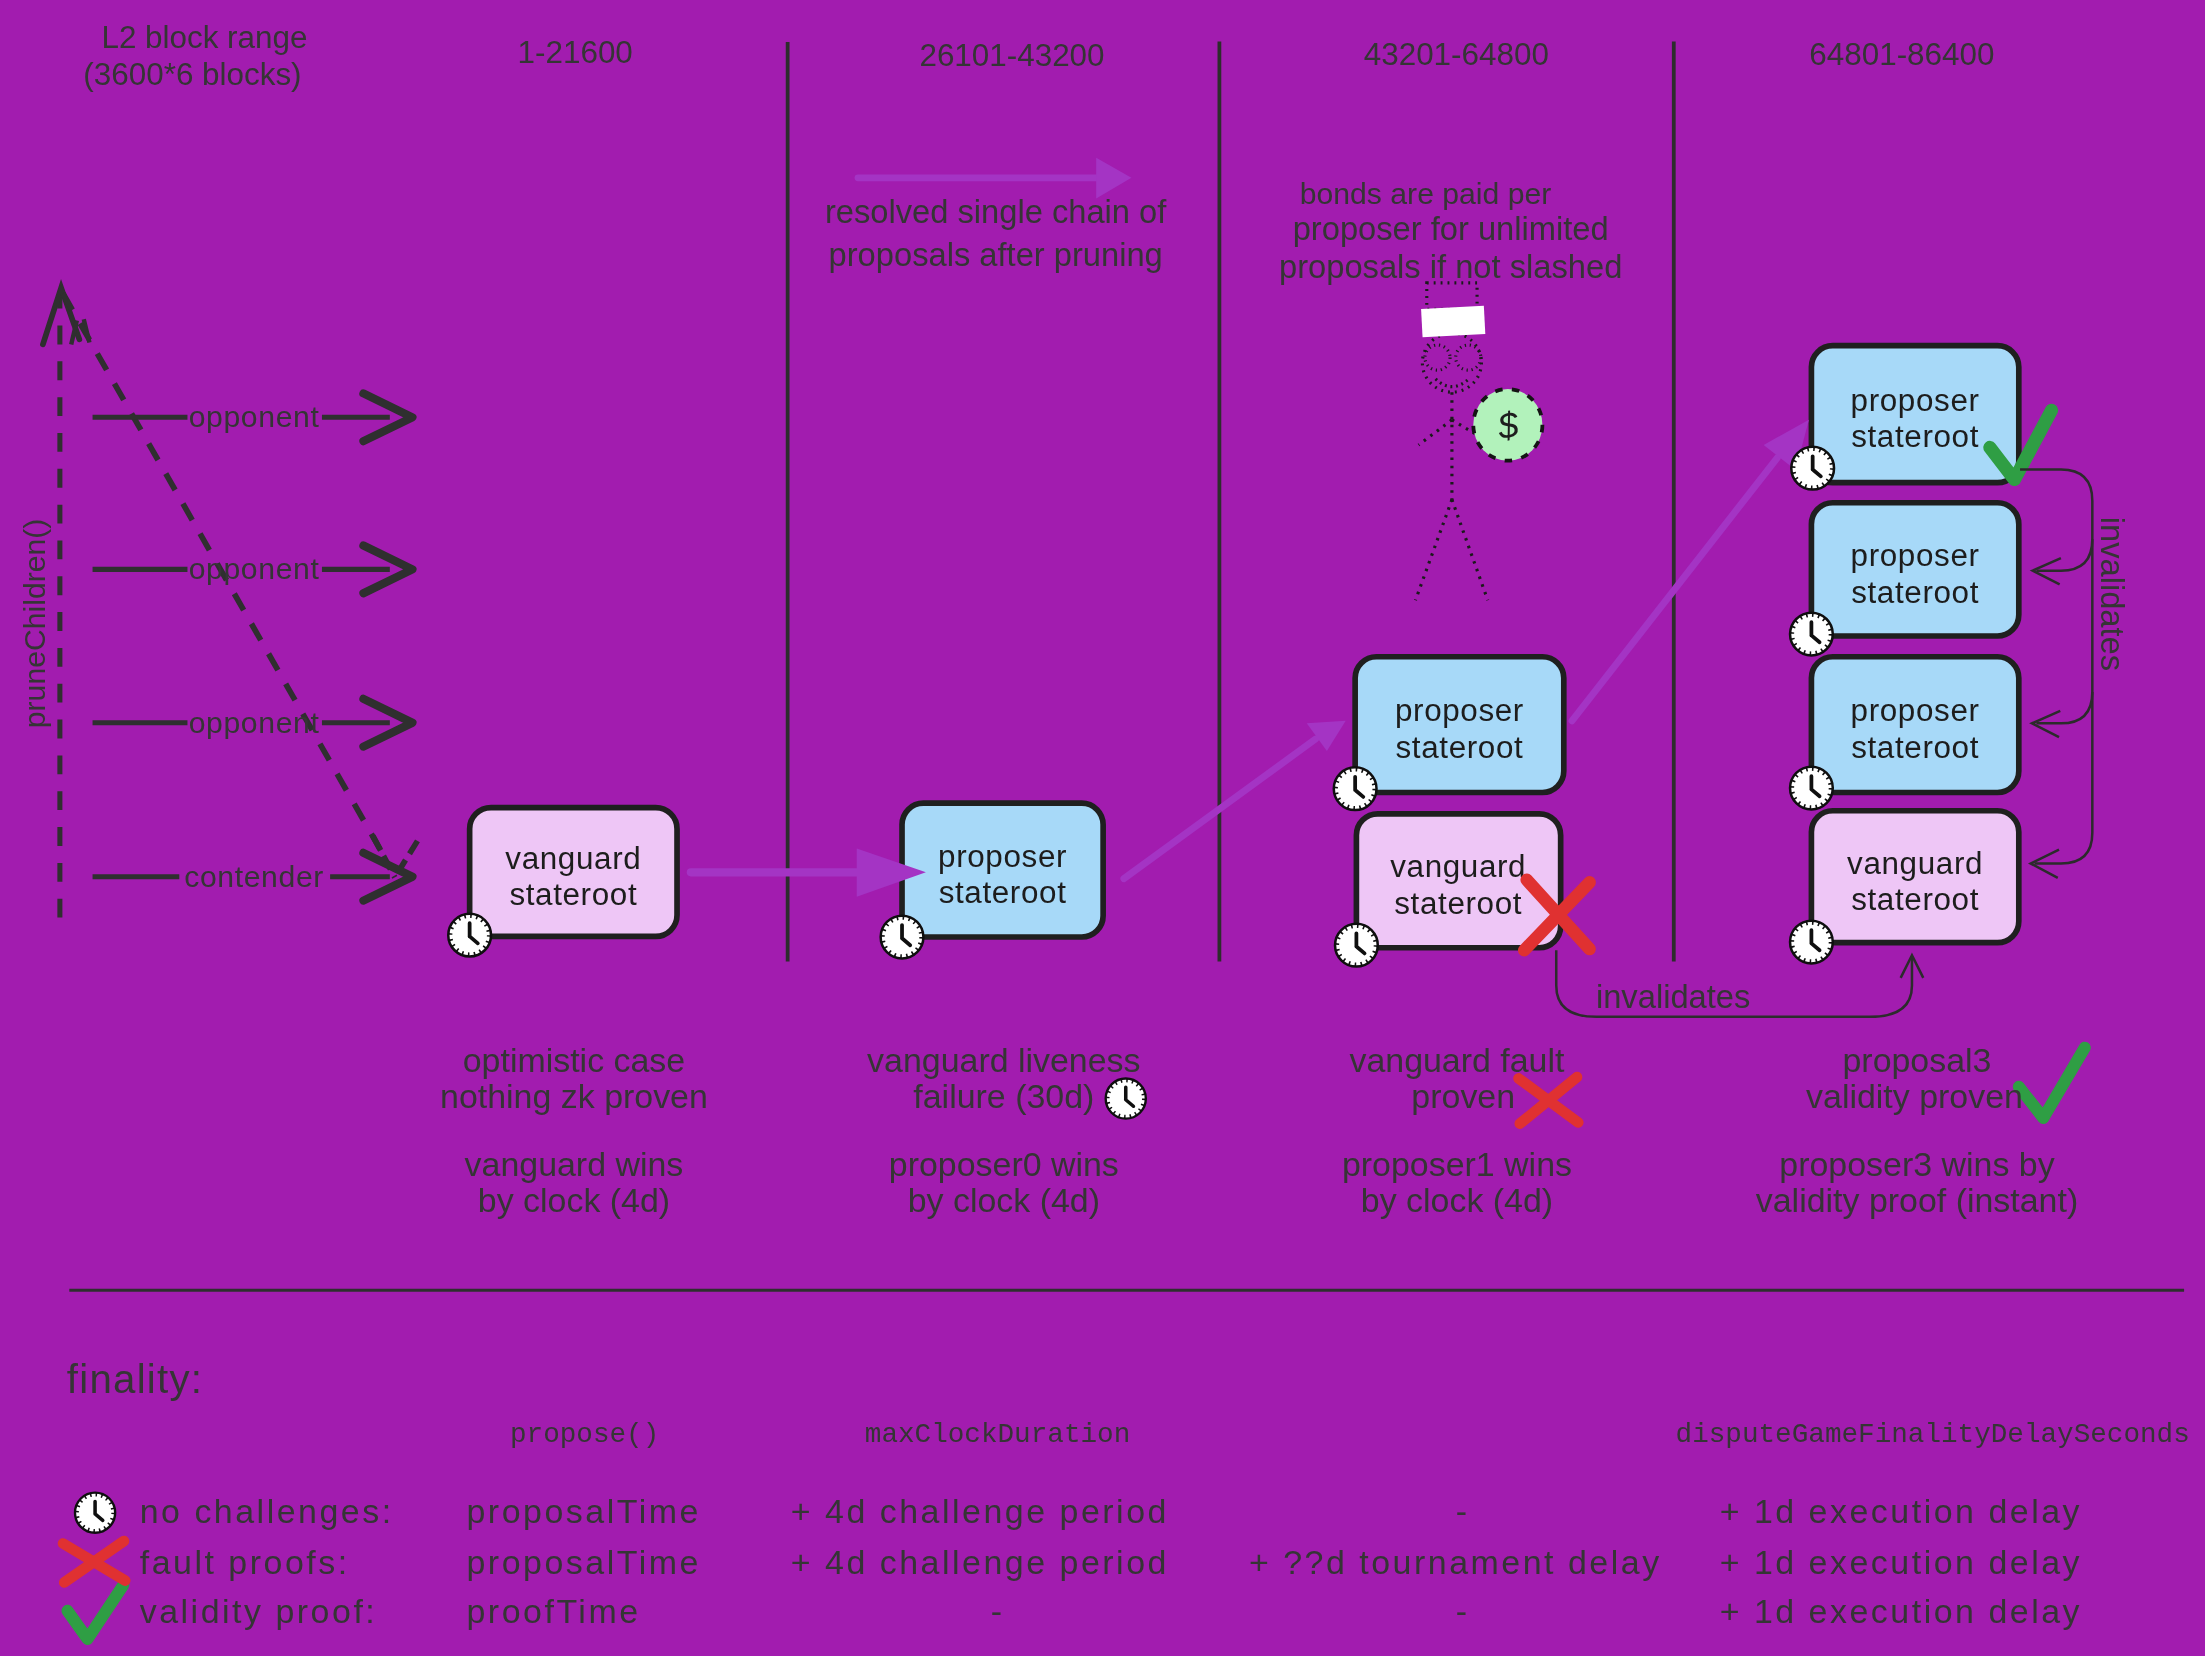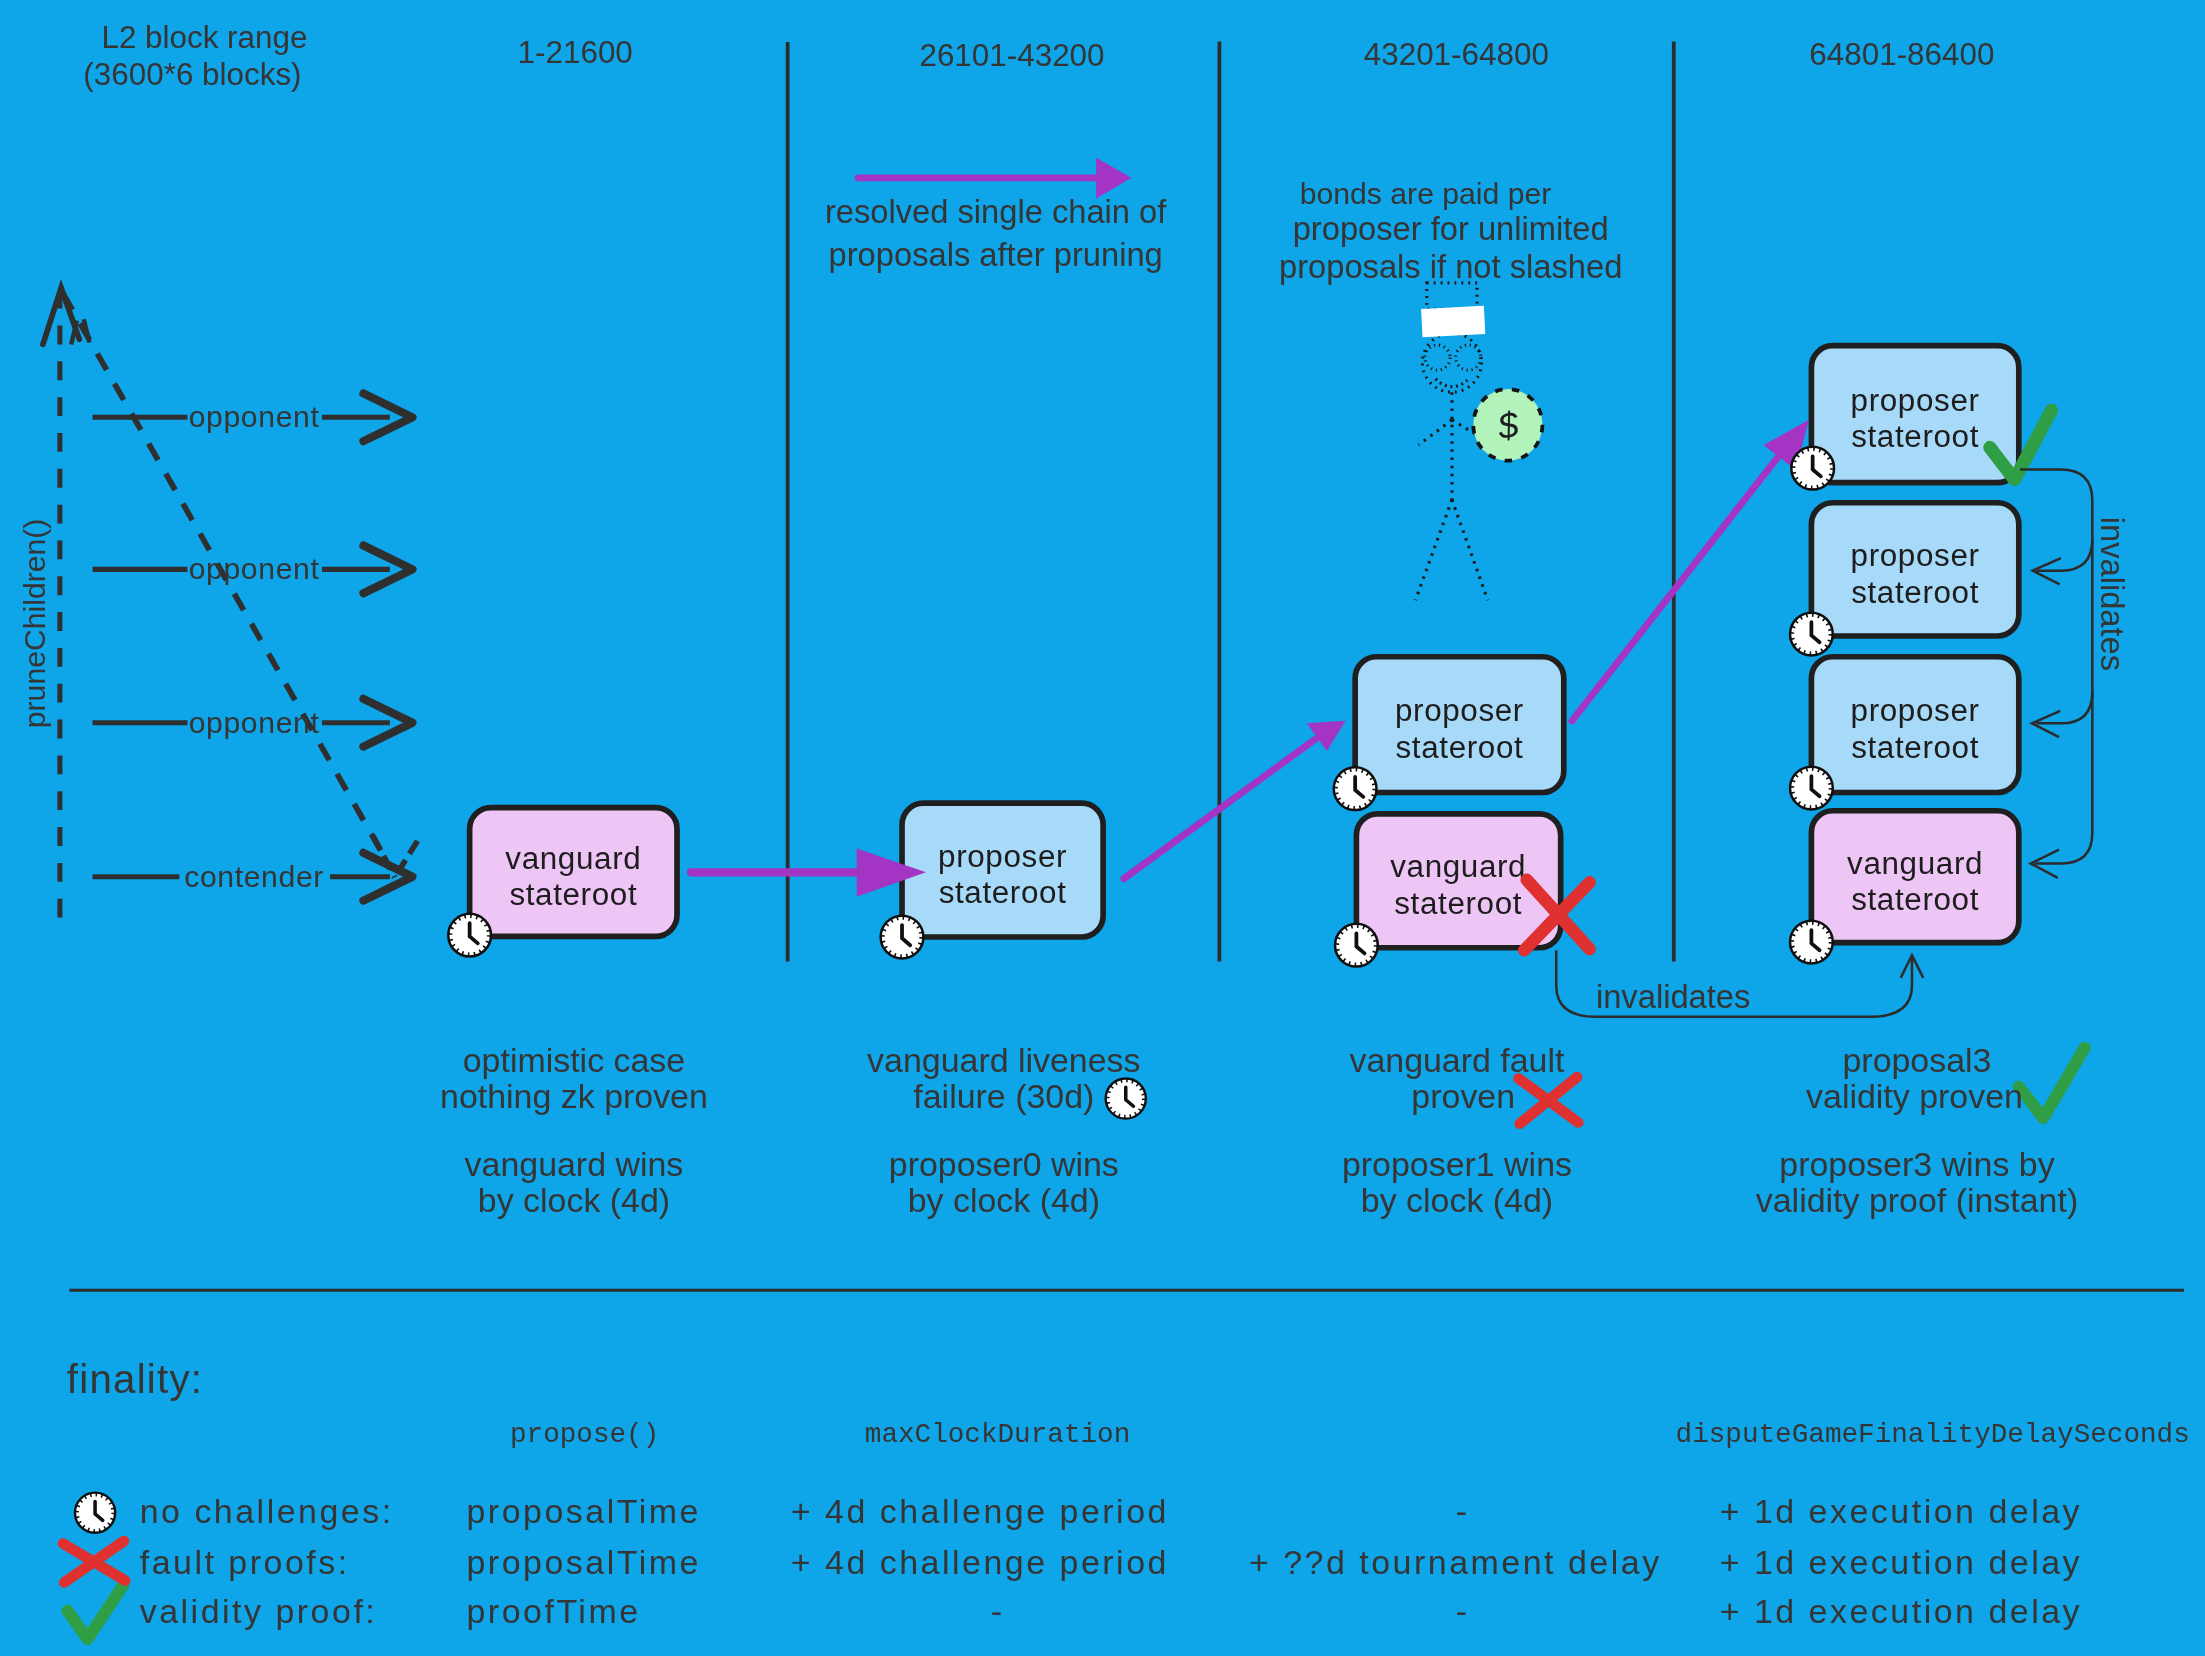--- a/index.html
+++ b/index.html
@@ -1,15 +1,15 @@
 <!DOCTYPE html>
 <html style="font-size:10px"><head><meta charset="utf-8">
 <style>
 html,body{margin:0;padding:0;background:#000;}
-#c{position:relative;width:2205px;height:1656px;background:#0ea5e9;overflow:hidden;font-family:"Liberation Sans",sans-serif;}
+#c{position:relative;width:2205px;height:1656px;background:#a21caf;overflow:hidden;font-family:"Liberation Sans",sans-serif;}
 text{font-family:"Liberation Sans",sans-serif;}
 .t{fill:#353535;font-size:50px;}
 .bt{fill:#1d1d1d;font-size:50px;letter-spacing:1px;}
 .mono{font-family:"Liberation Mono",monospace;fill:#353535;font-size:44px;}
 .row{fill:#353535;font-size:54px;letter-spacing:4px;}
 .f{fill:#353535;font-size:54px;}
 </style></head><body>
 <div id="c">
 <svg width="2205" height="1656" viewBox="0 0 3508 2635">
 <defs>

